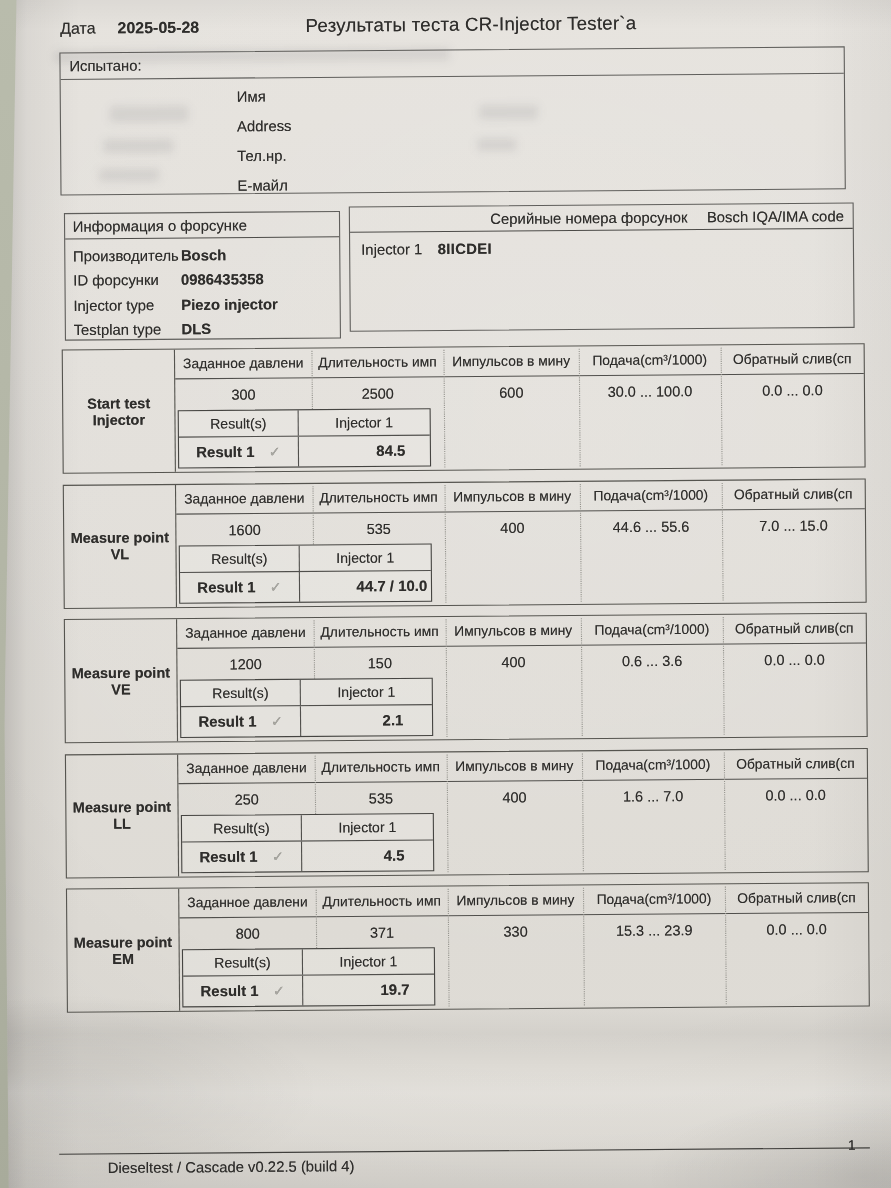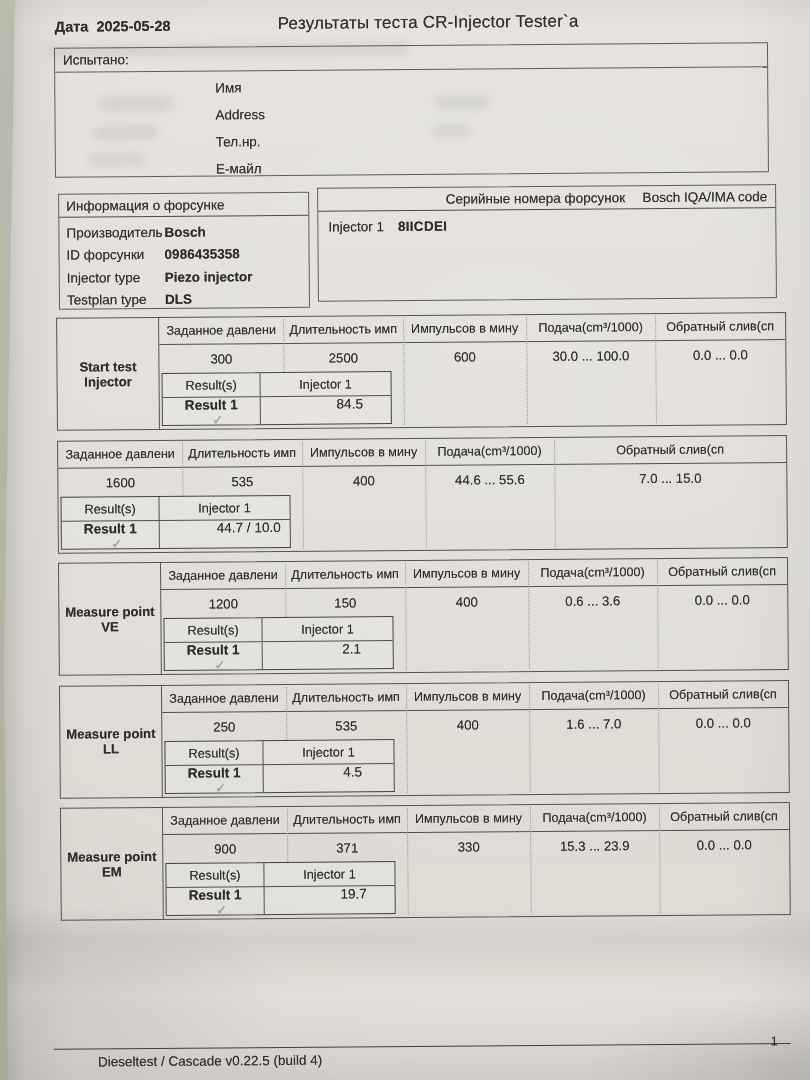--- a/index.html
+++ b/index.html
@@ -27,21 +27,21 @@
   .content{
     position:absolute;inset:0;color:#2e2d2b;
     transform:rotate(-0.45deg);transform-origin:50% 52%;
     text-shadow:0 0 0.5px rgba(48,47,45,0.6);
   }
   .b{font-weight:bold;text-align:right;}
   .abs{position:absolute;}
 
   
   .date-row{left:59px;top:16px;font-size:14.5px;}
-  .date-row .dl{margin-right:8px;font-weight:bold;}
+  .date-row .dl{margin-right:20px;}
   .doc-title{left:282px;top:13px;font-size:17px;letter-spacing:0.2px;}
   .tested-box{left:58px;top:45px;width:712px;height:128px;border:1.3px solid #5f5e5b;}
   .tested-head{height:23px;border-bottom:1px solid #5f5e5b;display:flex;align-items:center;padding-left:8px;font-size:13.5px;}
   .tested-row{height:27px;display:flex;align-items:center;padding-left:160px;font-size:13.5px;}
   .tested-body{padding-top:3px;}
   .ghost{position:absolute;background:rgba(55,58,66,0.10);filter:blur(4px);border-radius:3px;pointer-events:none;}
 
   .info-box{left:61px;top:191px;width:249px;height:114px;border:1.3px solid #5f5e5b;}
   .info-head{height:22px;border-bottom:1.8px solid #4c4b48;display:flex;align-items:center;padding-left:7px;font-size:13.5px;}
   .info-row{height:22.5px;display:flex;align-items:center;font-size:13.5px;}
@@ -67,26 +67,26 @@
   .t-vals{height:29px;}
   .t-vals .c{display:flex;align-items:center;justify-content:center;font-size:13.2px;}
   .vline{position:absolute;top:2px;bottom:2px;width:0;border-left:1.4px dotted #96958f;}
   .v1{left:124px;height:53px;bottom:auto;}
   .v2{left:244px;}.v3{left:367px;}.v4{left:496px;}
   .sub-table{position:absolute;left:2px;top:55px;width:228px;border:1.5px solid #454441;background:rgba(240,238,234,0.25);}
   .sub-row{display:flex;}
   .sub-head{height:23px;border-bottom:1.1px solid #504f4c;}
   .sub-head .sc{display:flex;align-items:center;justify-content:center;font-size:12.8px;}
   .sub-val{height:27px;}
-  .sub-val .sc{display:flex;align-items:center;font-size:13.6px;flex-direction:column;}
-  .sc1{width:98px;flex:none;border-right:1.1px solid #504f4c;box-sizing:border-box;}
+  .sub-val .sc{display:flex;align-items:center;justify-content:center;font-size:13.6px;}
+  .sc1{width:109px;flex:none;border-right:1.1px solid #504f4c;box-sizing:border-box;}
   .sc2{flex:1;}
   .rlabel{font-weight:bold;}
   .chk{margin-left:13px;color:#a9a8a2;font-weight:400;font-size:13px;}
-  .rv{font-weight:400;padding-left:48px;}
+  .rv{font-weight:700;padding-left:48px;}
 
   
   .footer-line{left:50px;top:1046px;width:737px;height:0;border-top:1.8px solid #3f3e3b;}
   .footer-text{left:94px;top:1052px;font-size:13.5px;}
   .page-num{left:767px;top:1037px;font-size:12.5px;}
 </style>
 </head>
 <body>
 
 <div class="paper"></div>
@@ -179,20 +179,21 @@
                 <span class="rlabel">Result 1</span>
                 <span class="chk">✓</span>
               </div>
             <div class="sc sc2 rv">84.5</div>
           </div>
         </div>
       </div>
     </div>
 
     <div class="test-table">
+      <div class="test-label">Measure point VL</div>
       <div class="test-main">
         <div class="vline v1"></div>
         <div class="vline v2"></div>
         <div class="vline v3"></div>
         <div class="vline v4"></div>
         <div class="t-row t-head">
           <div class="c">Заданное давлени</div>
           <div class="c">Длительность имп</div>
           <div class="c">Импульсов в мину</div>
           <div class="c">Подача(cm³/1000)</div>
@@ -303,21 +304,21 @@
         <div class="vline v3"></div>
         <div class="vline v4"></div>
         <div class="t-row t-head">
           <div class="c">Заданное давлени</div>
           <div class="c">Длительность имп</div>
           <div class="c">Импульсов в мину</div>
           <div class="c">Подача(cm³/1000)</div>
           <div class="c">Обратный слив(сп</div>
         </div>
         <div class="t-row t-vals">
-          <div class="c">900</div>
+          <div class="c">800</div>
           <div class="c">371</div>
           <div class="c">330</div>
           <div class="c">15.3 ... 23.9</div>
           <div class="c">0.0 ... 0.0</div>
         </div>
         <div class="sub-table">
           <div class="sub-row sub-head">
             <div class="sc sc1">Result(s)</div>
             <div class="sc sc2">Injector 1</div>
           </div>

